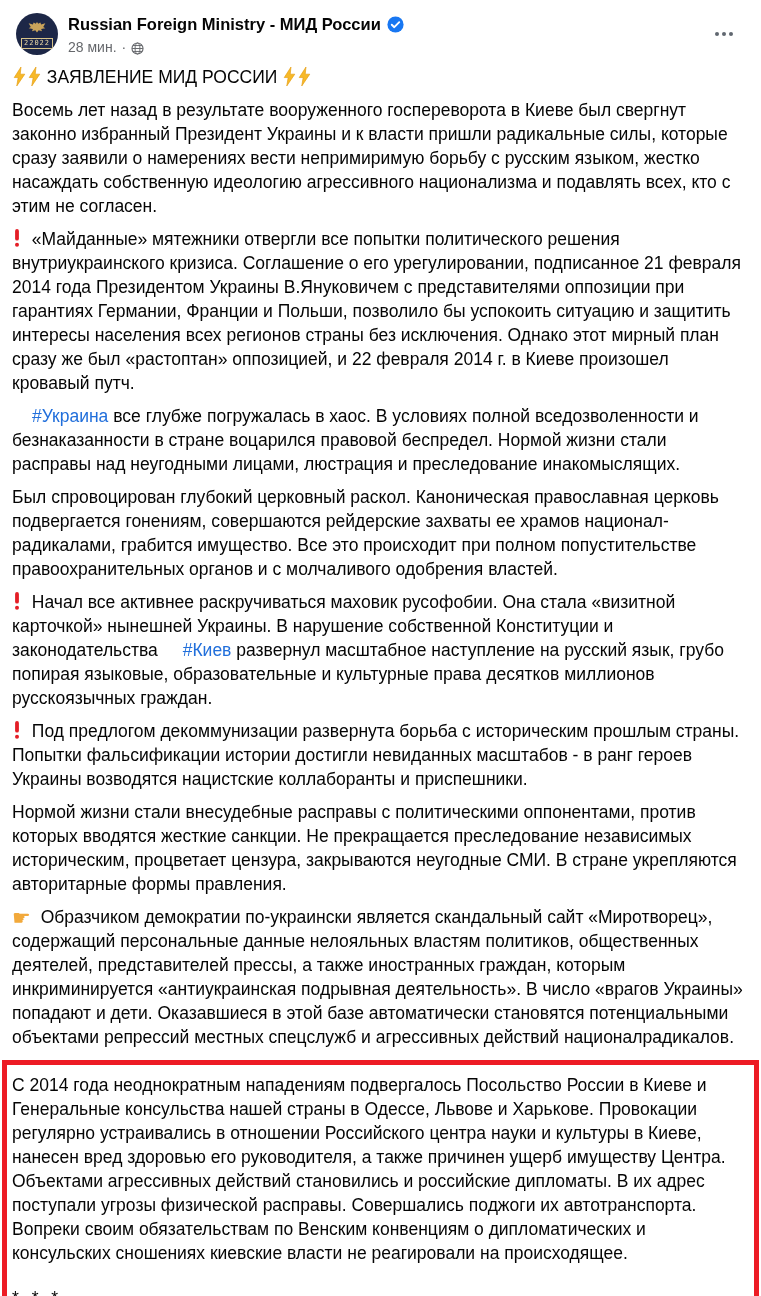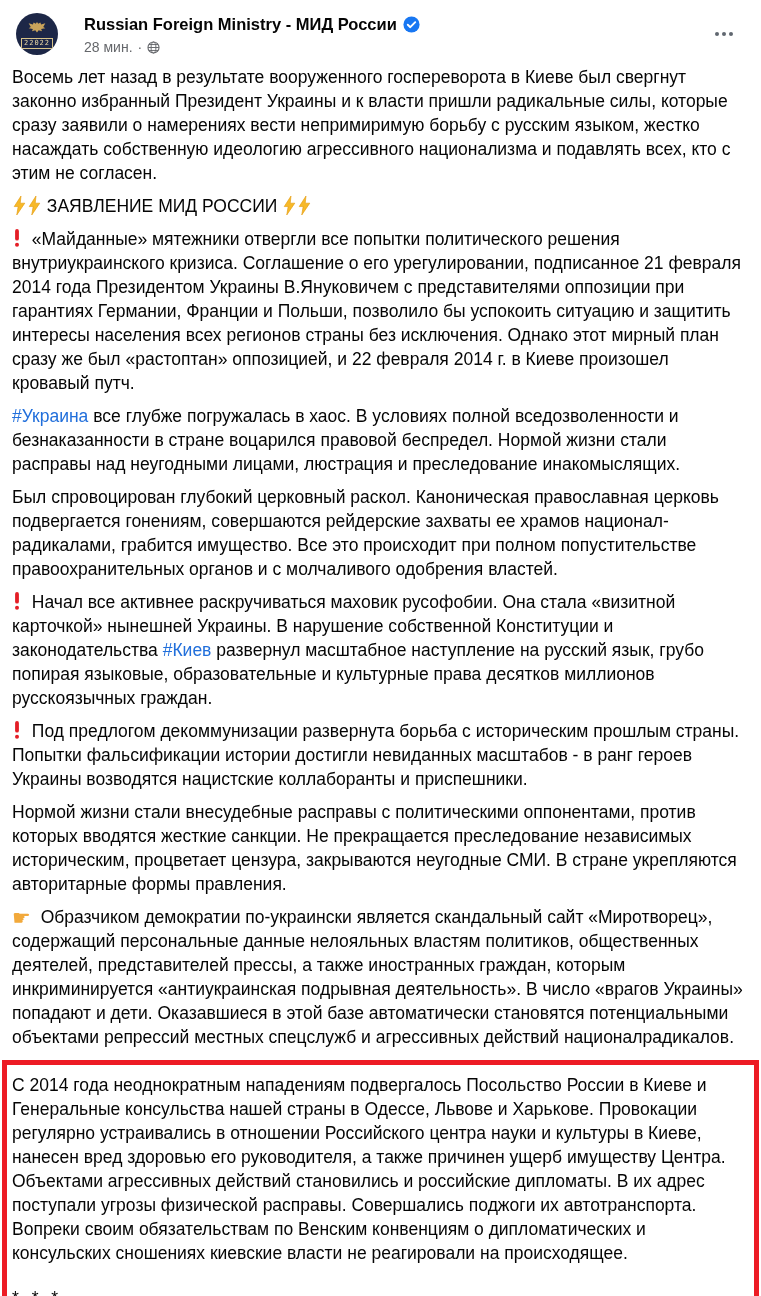--- a/index.html
+++ b/index.html
@@ -15,33 +15,33 @@
   .post-header { display: flex; align-items: flex-start; padding: 13px 16px 2px 16px; position: relative; }
   .avatar {
     width: 42px; height: 42px; border-radius: 50%; background: #1d2747;
     display: flex; flex-direction: column; align-items: center; justify-content: center;
     gap: 1px; flex-shrink: 0; cursor: pointer; overflow: hidden;
   }
   .avatar-code {
     font-family: "DejaVu Sans Mono", monospace; font-size: 7px; line-height: 9px;
     color: #ead9a6; border: 1px solid #d8c489; padding: 0 2px; letter-spacing: 1px;
   }
-  .header-text { margin-left: 26px; flex: 1; padding-top: 1px; }
+  .header-text { margin-left: 10px; flex: 1; padding-top: 1px; }
   .name-row { display: flex; align-items: center; gap: 6px; }
   .page-name { font-weight: 700; font-size: 16.5px; color: #050505; cursor: pointer; line-height: 21px; }
-  .meta-row { display: flex; align-items: center; gap: 5px; color: #65676b; font-size: 14px; margin-top: 4px; }
+  .meta-row { display: flex; align-items: flex-end; gap: 5px; color: #65676b; font-size: 14px; margin-top: 4px; }
   .meta-row .sep { color: #65676b; }
   .timestamp { cursor: pointer; }
   .more-btn { position: absolute; right: 24px; top: 28px; cursor: pointer; display: flex; gap: 3px; padding: 4px; }
   .more-btn i { width: 4px; height: 4px; border-radius: 50%; background: #606770; display: block; }
 
   
   .post-body { padding: 8px 12px 6px; font-size: 17.5px; line-height: 24px; color: #050505; }
   .post-paragraph { margin: 0 0 9px; }
-  a.hashtag { color: var(--hashtag-color, #216fdb); text-decoration: none; cursor: pointer; }
+  a.hashtag { color: var(--hashtag-color, #216fdb); text-decoration: none; cursor: pointer; margin-left: 20px; }
 
   
   svg.bolt { width: 13px; height: 19px; vertical-align: -3px; margin: 0 1px; }
   svg.bolt path { fill: var(--bolt-yellow, #f7b928); stroke: #e49b0f; stroke-width: 0.6; }
   svg.exclaim { width: 8px; height: 18px; vertical-align: -2px; margin: 0 6px 0 1px; }
   svg.exclaim rect, svg.exclaim circle { fill: var(--exclaim-red, #e41e26); }
   span.point { color: var(--finger-yellow, #f2a93b); font-size: 21px; line-height: 0; vertical-align: -2px; margin-right: 5px; font-family: "DejaVu Sans", sans-serif; }
 
   
   .highlight-box {
@@ -94,30 +94,30 @@
 
     <div class="more-btn" title="">
       <i></i>
         <i></i>
         <i></i>
     </div>
   </div>
 
   <div class="post-body">
     <div id="normal-paragraphs">
-        <p class="post-paragraph">Восемь лет назад в результате вооруженного госпереворота в Киеве был свергнут законно избранный Президент Украины и к власти пришли радикальные силы, которые сразу заявили о намерениях вести непримиримую борьбу с русским языком, жестко насаждать собственную идеологию агрессивного национализма и подавлять всех, кто с этим не согласен.</p>
         <p class="post-paragraph"><svg class="bolt" viewBox="0 0 12 18">
             <path d="M7.4 0 L1 10 H4.7 L3.4 18 L11 6.8 H6.7 Z"></path>
           </svg><svg class="bolt" viewBox="0 0 12 18">
             <path d="M7.4 0 L1 10 H4.7 L3.4 18 L11 6.8 H6.7 Z"></path>
           </svg> ЗАЯВЛЕНИЕ МИД РОССИИ <svg class="bolt" viewBox="0 0 12 18">
             <path d="M7.4 0 L1 10 H4.7 L3.4 18 L11 6.8 H6.7 Z"></path>
           </svg><svg class="bolt" viewBox="0 0 12 18">
             <path d="M7.4 0 L1 10 H4.7 L3.4 18 L11 6.8 H6.7 Z"></path>
           </svg></p>
+        <p class="post-paragraph">Восемь лет назад в результате вооруженного госпереворота в Киеве был свергнут законно избранный Президент Украины и к власти пришли радикальные силы, которые сразу заявили о намерениях вести непримиримую борьбу с русским языком, жестко насаждать собственную идеологию агрессивного национализма и подавлять всех, кто с этим не согласен.</p>
         <p class="post-paragraph"><svg class="exclaim" viewBox="0 0 6 18">
             <rect x="1.1" y="0" width="3.8" height="11.6" rx="1.9"></rect>
             <circle cx="3" cy="15.8" r="2"></circle>
           </svg> «Майданные» мятежники отвергли все попытки политического решения внутриукраинского кризиса. Соглашение о его урегулировании, подписанное 21 февраля 2014 года Президентом Украины В.Януковичем с представителями оппозиции при гарантиях Германии, Франции и Польши, позволило бы успокоить ситуацию и защитить интересы населения всех регионов страны без исключения. Однако этот мирный план сразу же был «растоптан» оппозицией, и 22 февраля 2014 г. в Киеве произошел кровавый путч.</p>
         <p class="post-paragraph"><a class="hashtag">#Украина</a> все глубже погружалась в хаос. В условиях полной вседозволенности и безнаказанности в стране воцарился правовой беспредел. Нормой жизни стали расправы над неугодными лицами, люстрация и преследование инакомыслящих.</p>
         <p class="post-paragraph">Был спровоцирован глубокий церковный раскол. Каноническая православная церковь подвергается гонениям, совершаются рейдерские захваты ее храмов национал-радикалами, грабится имущество. Все это происходит при полном попустительстве правоохранительных органов и с молчаливого одобрения властей.</p>
         <p class="post-paragraph"><svg class="exclaim" viewBox="0 0 6 18">
             <rect x="1.1" y="0" width="3.8" height="11.6" rx="1.9"></rect>
             <circle cx="3" cy="15.8" r="2"></circle>
           </svg> Начал все активнее раскручиваться маховик русофобии. Она стала «визитной карточкой» нынешней Украины. В нарушение собственной Конституции и законодательства <a class="hashtag">#Киев</a> развернул масштабное наступление на русский язык, грубо попирая языковые, образовательные и культурные права десятков миллионов русскоязычных граждан.</p>

